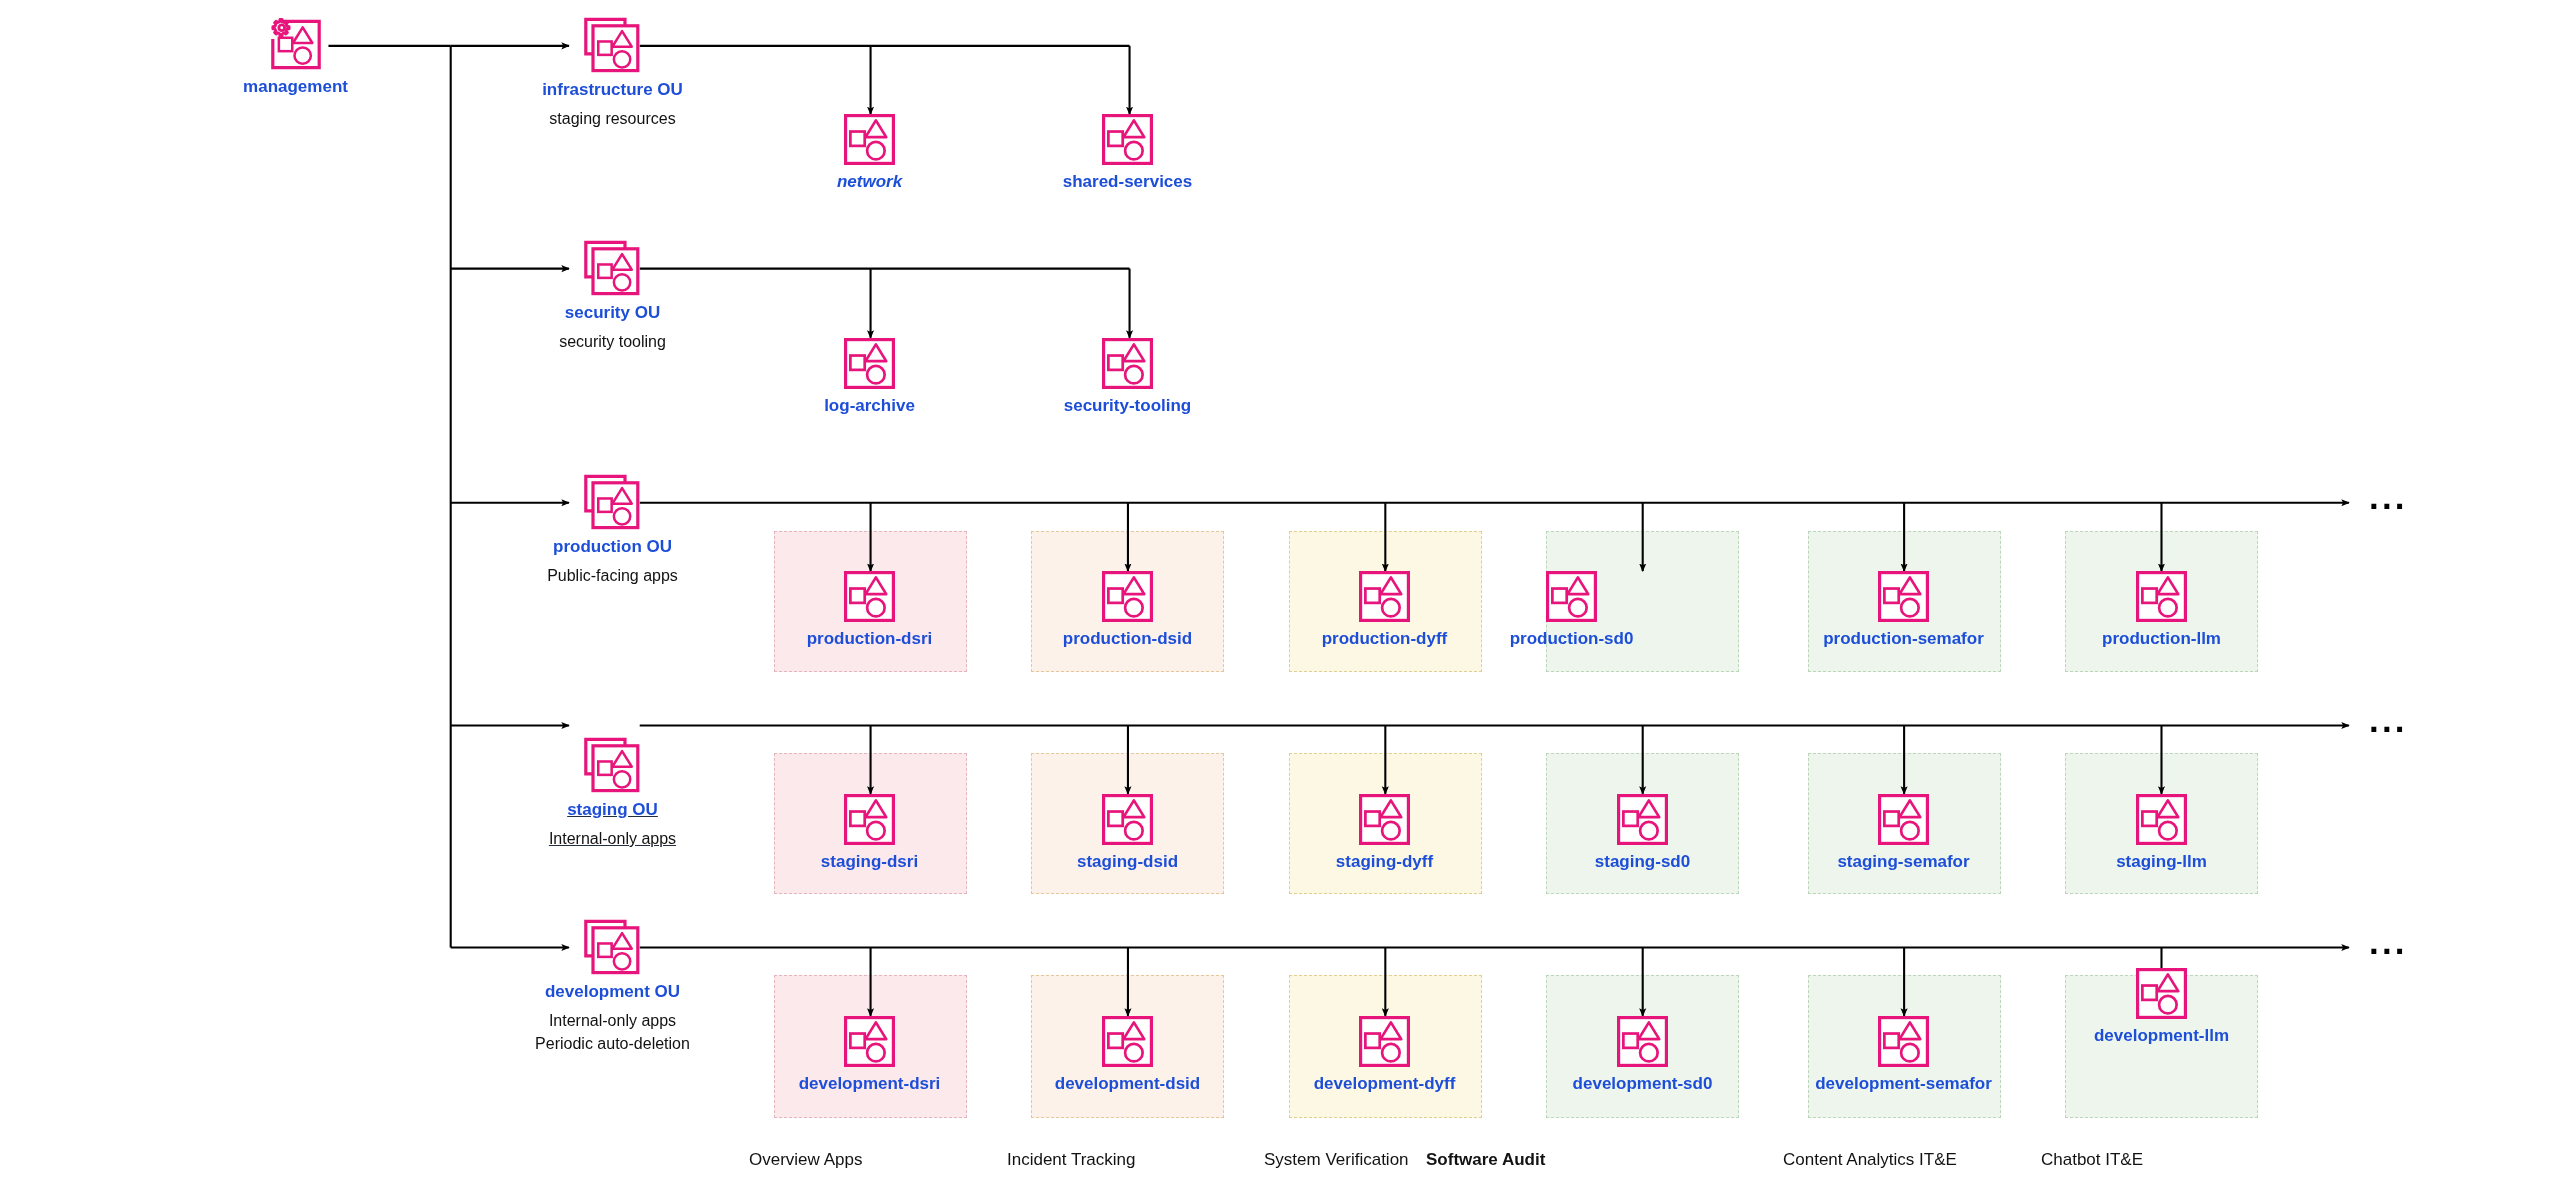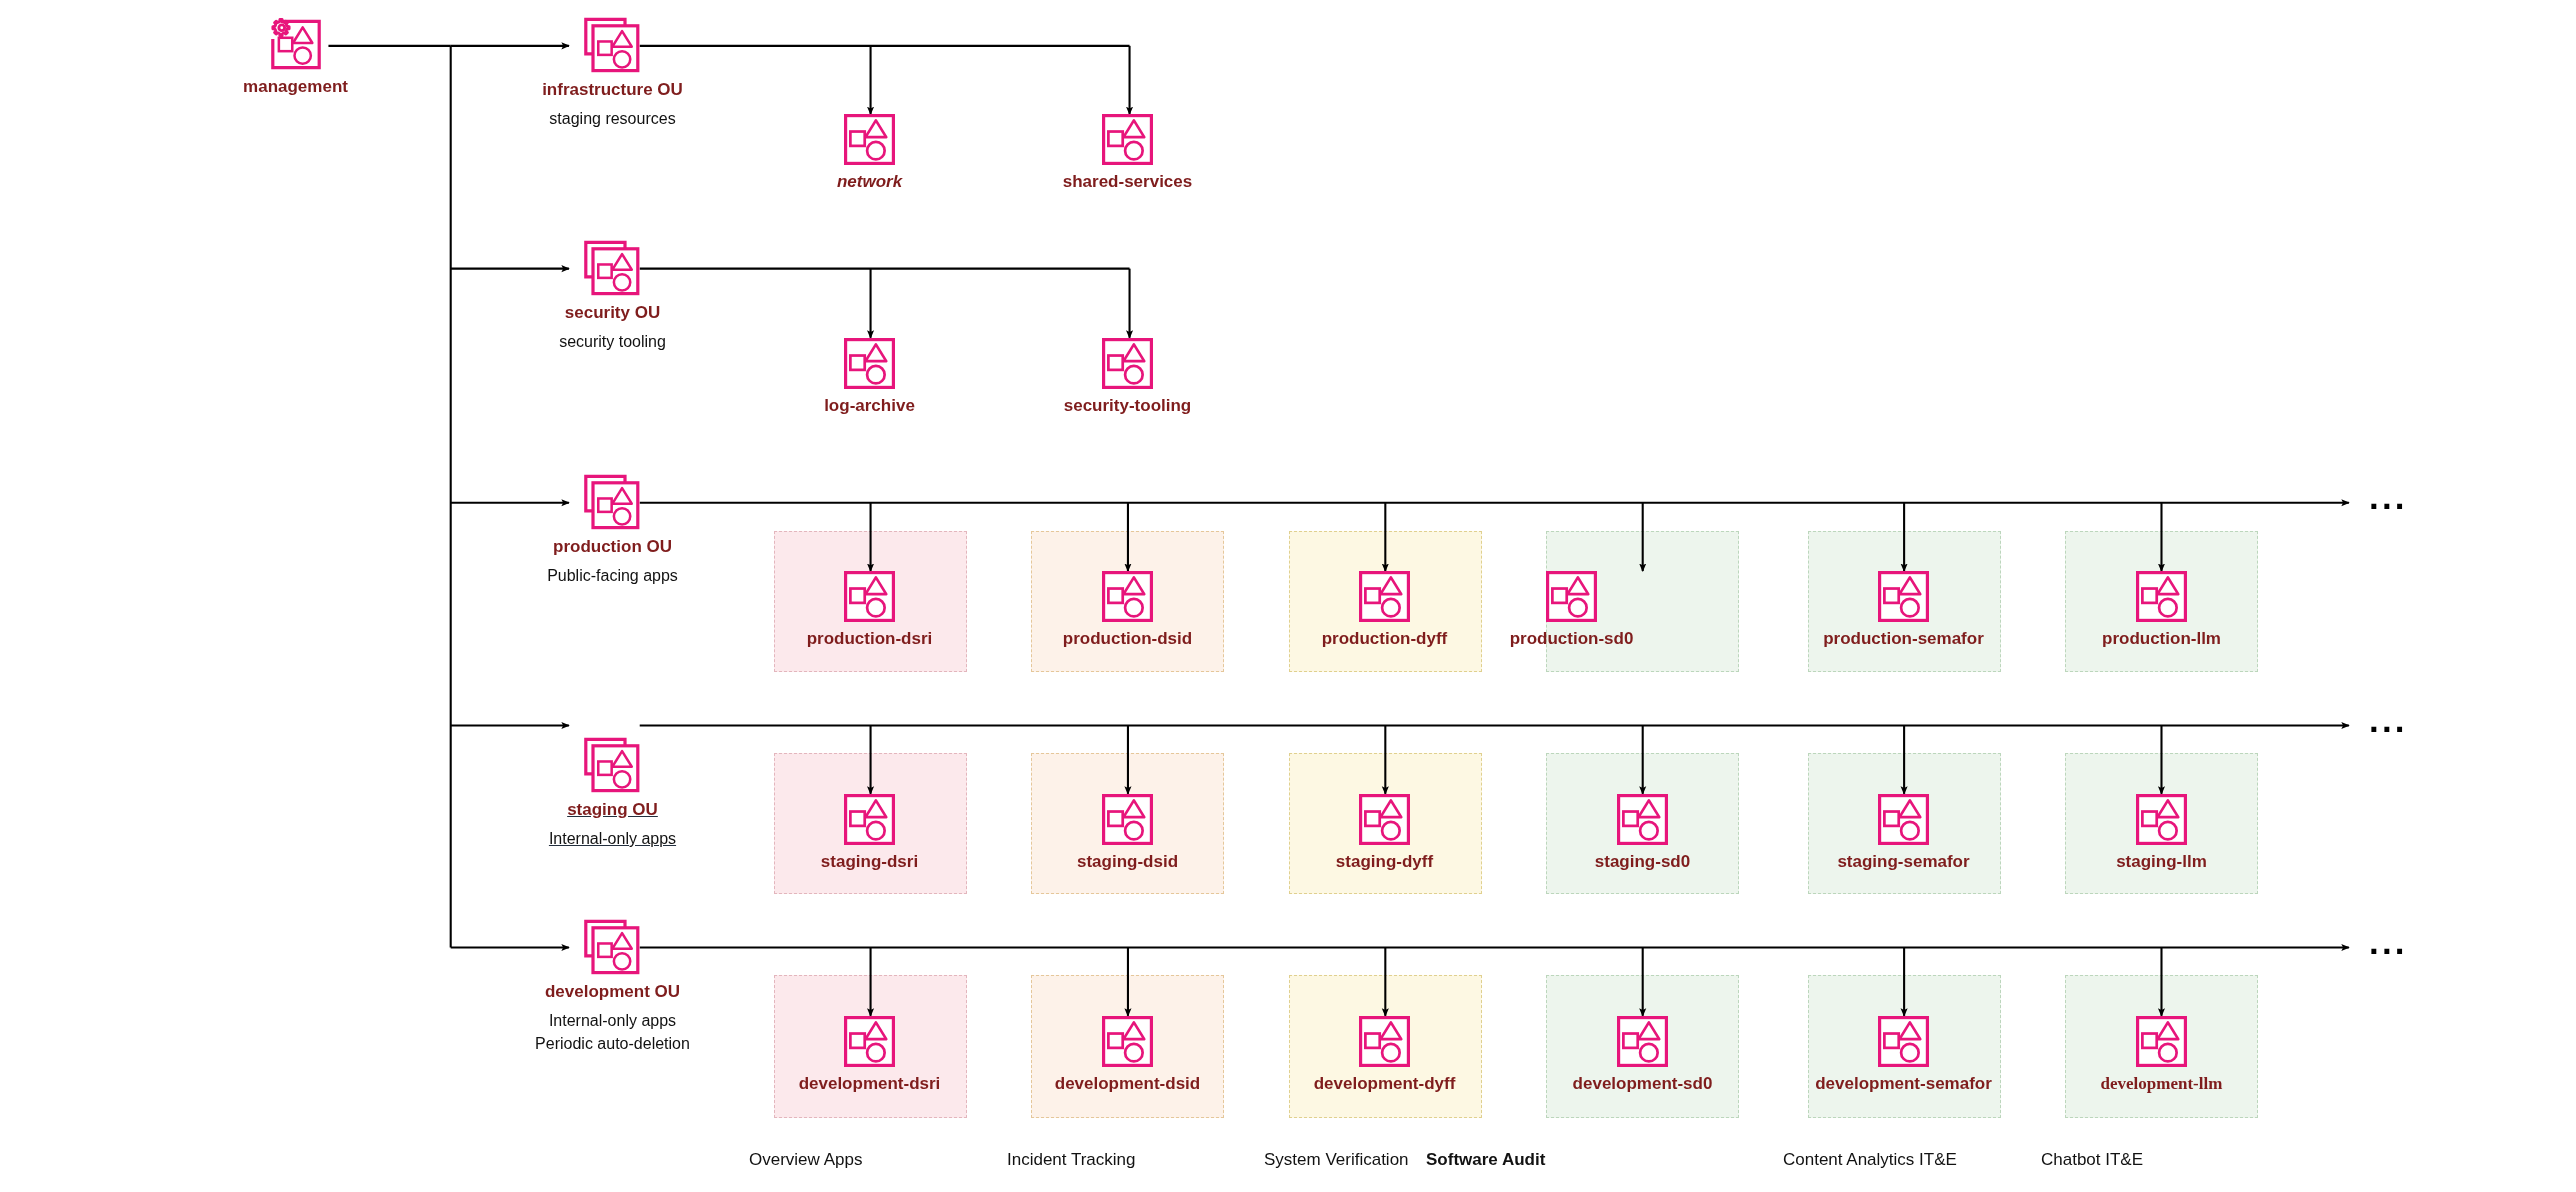--- a/index.html
+++ b/index.html
@@ -47,21 +47,21 @@
   }
   .node .glyph {
     display: block;
     margin: 0 auto;
   }
   .node .title {
     display: block;
     font-weight: bold;
     font-size: 17px;
     line-height: 1.25;
-    color: #7f1d1d;
+    color: #1d4ed8;
     white-space: nowrap;
     margin-top: 5.6px;
   }
   .node .sub {
     display: block;
     font-weight: normal;
     font-size: 16px;
     line-height: 1.35;
     color: #121212;
     white-space: nowrap;
@@ -450,21 +450,21 @@
       <div class="node" style="left: 1904px; top: 1016px;">
         <svg class="glyph" width="51" height="51" viewBox="0 0 64 64">
     <rect x="2" y="2" width="60" height="60" fill="#fff" stroke="#E7157B" stroke-width="4"></rect>
 
     <rect x="8" y="22" width="18" height="18" fill="none" stroke="#E7157B" stroke-width="3.4"></rect>
     <path d="M 40 8 L 53 29 L 27 29 Z" fill="none" stroke="#E7157B" stroke-width="3.4" stroke-linejoin="round"></path>
     <circle cx="40" cy="46" r="11" fill="none" stroke="#E7157B" stroke-width="3.4"></circle>
   </svg>
         <span class="title">development-semafor</span>
       </div>
-      <div class="node" style="left: 2162px; top: 1016px; font-family: Liberation Serif, serif;">
+      <div class="node" style="left: 2162px; top: 968px;">
         <svg class="glyph" width="51" height="51" viewBox="0 0 64 64">
     <rect x="2" y="2" width="60" height="60" fill="#fff" stroke="#E7157B" stroke-width="4"></rect>
 
     <rect x="8" y="22" width="18" height="18" fill="none" stroke="#E7157B" stroke-width="3.4"></rect>
     <path d="M 40 8 L 53 29 L 27 29 Z" fill="none" stroke="#E7157B" stroke-width="3.4" stroke-linejoin="round"></path>
     <circle cx="40" cy="46" r="11" fill="none" stroke="#E7157B" stroke-width="3.4"></circle>
   </svg>
         <span class="title">development-llm</span>
       </div>
     </div>

